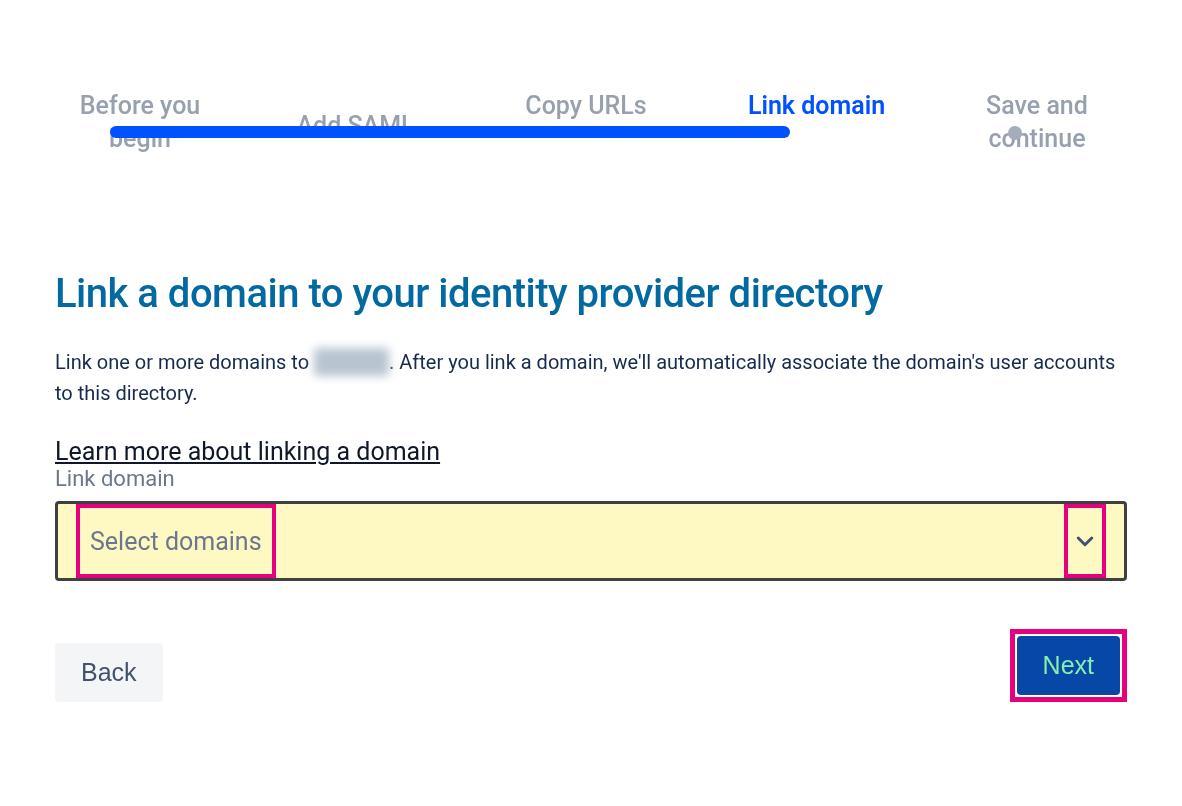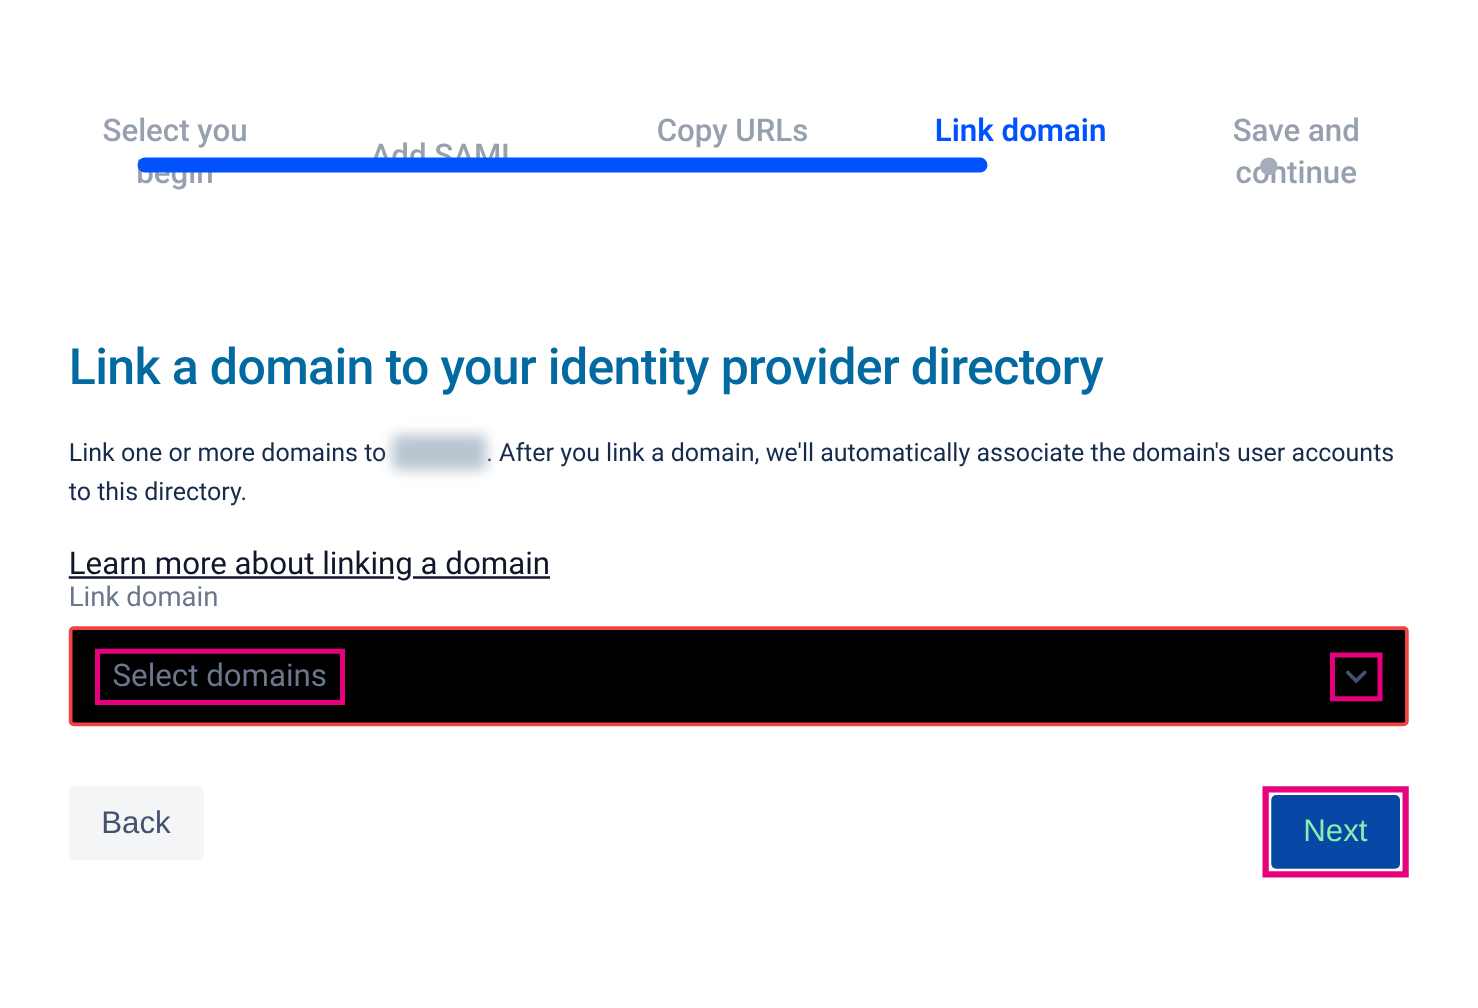--- a/index.html
+++ b/index.html
@@ -97,26 +97,25 @@
       margin-bottom: 10px;
       display: block;
     }
     .select-wrapper {
       position: relative;
       width: 100%;
     }
     .select-box {
       width: 100%;
       height: 80px;
-      border: 3px solid #ef4444;
+      border: 3px solid #404040;
       border-radius: 4px;
-      background: #000000;
+      background: #fef9c3;
       padding: 0 18px;
       display: flex;
-      align-items: center;
       justify-content: space-between;
       cursor: pointer;
     }
     .select-placeholder-box {
       border: 4px solid #E6007E;
       padding: 4px 10px;
       display: inline-flex;
       align-items: center;
     }
     .select-placeholder {
@@ -130,21 +129,21 @@
       align-items: center;
       justify-content: center;
     }
     .chevron {
       width: 18px;
       height: 12px;
     }
     .button-row {
       display: flex;
       justify-content: space-between;
-      align-items: flex-start;
+      align-items: flex-end;
       margin-top: 48px;
     }
     .btn-back {
       background: #F4F5F7;
       border: none;
       color: #42526E;
       font-size: 25px;
       font-weight: 500;
       padding: 15px 26px;
       border-radius: 4px;
@@ -170,21 +169,21 @@
       height: 140px;
     }
   </style>
 </head>
 <body>
 
 <div class="progress-wrapper">
   <div class="progress-fill"></div>
   <div class="progress-dot-inactive"></div>
   <div class="steps-row">
-    <div class="step step-1">Select you begin</div>
+    <div class="step step-1">Before you begin</div>
     <div class="step step-2">Add SAML</div>
     <div class="step step-3">Copy URLs</div>
     <div class="step step-4 active">Link domain</div>
     <div class="step step-5">Save and continue</div>
   </div>
 </div>
 
 <div class="content">
   <h1 class="heading">Link a domain to your identity provider directory</h1>
 

